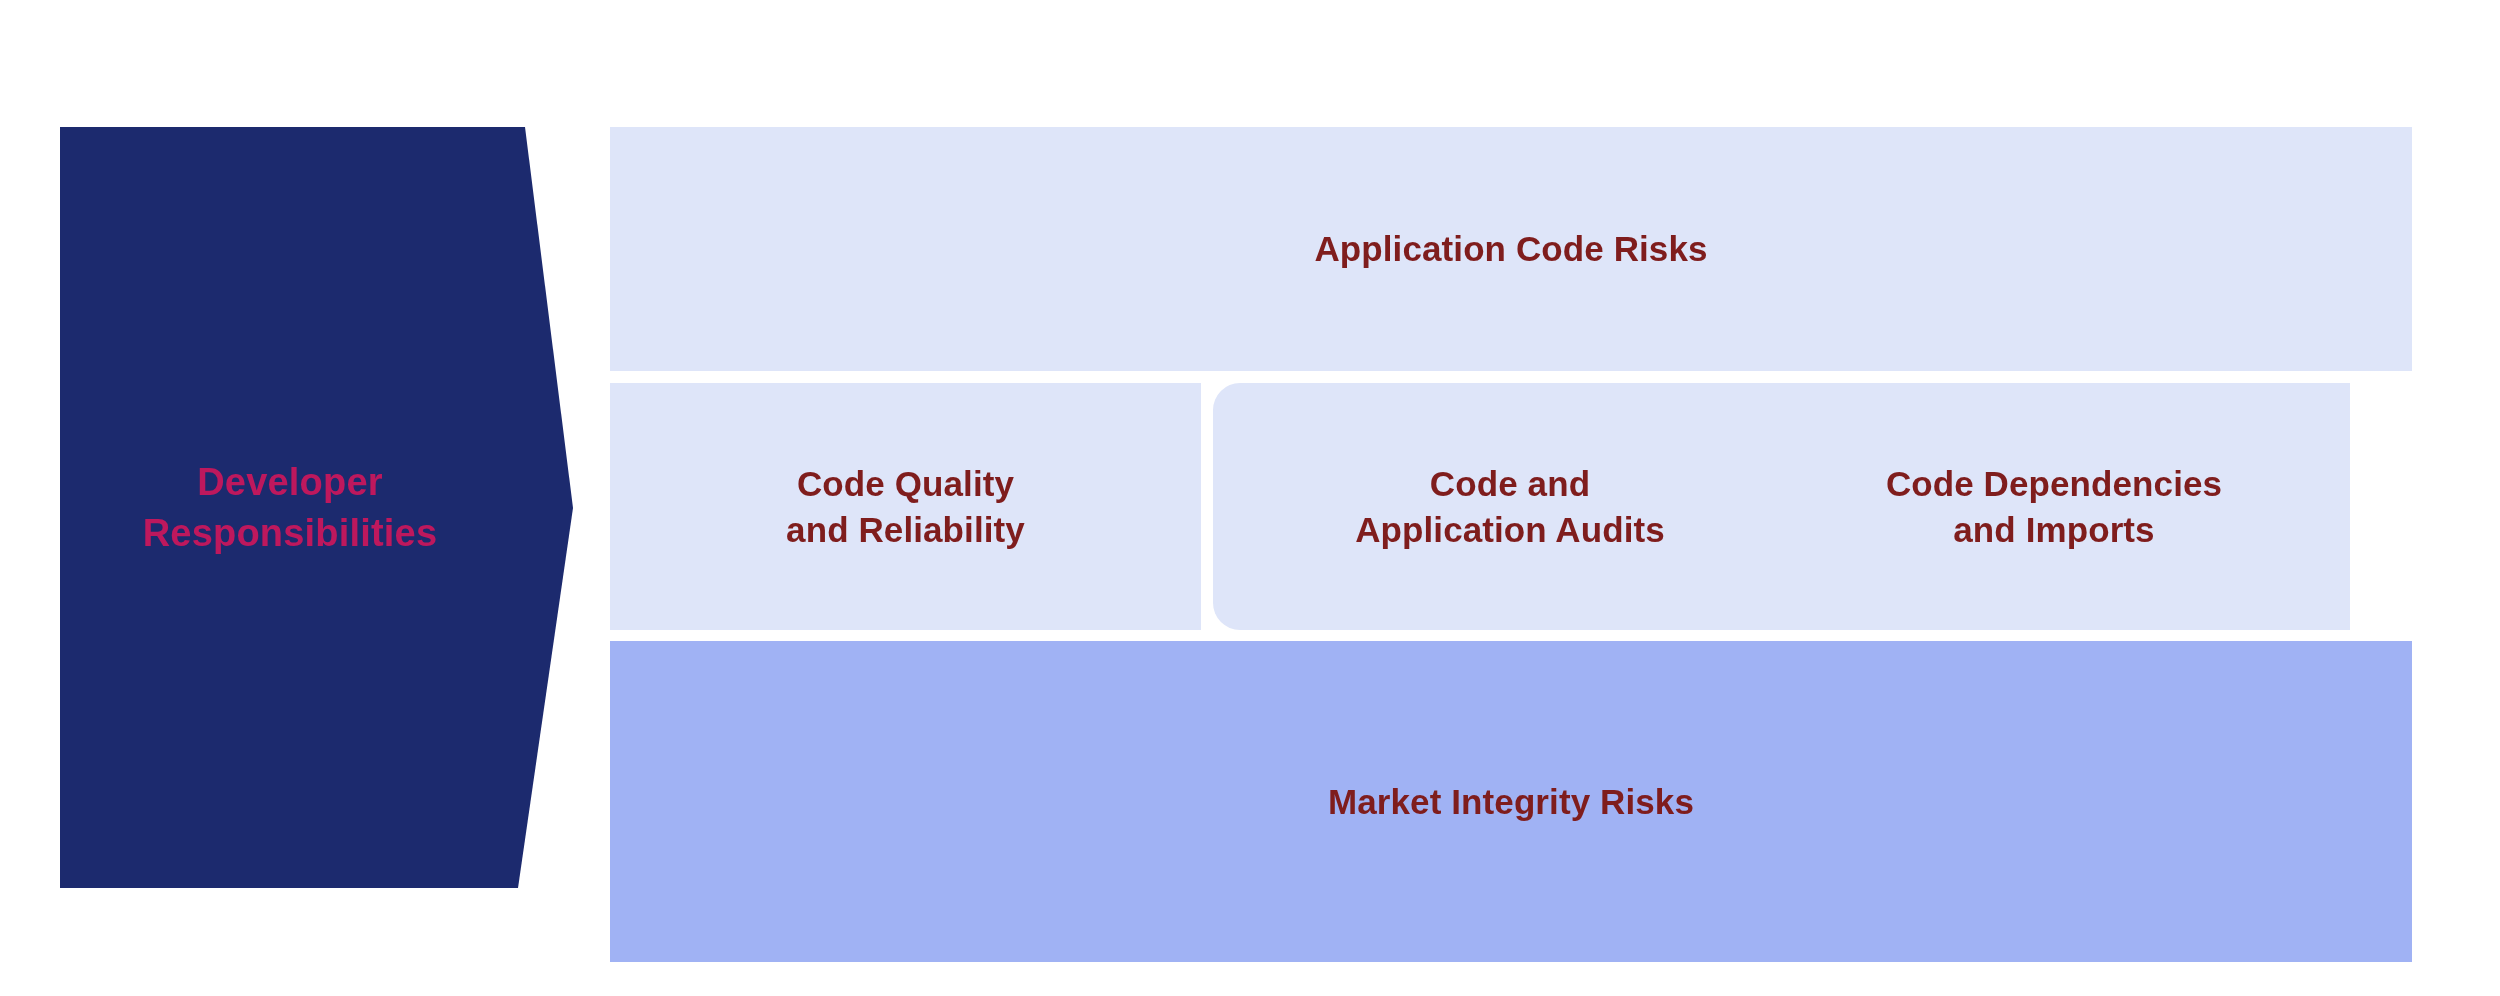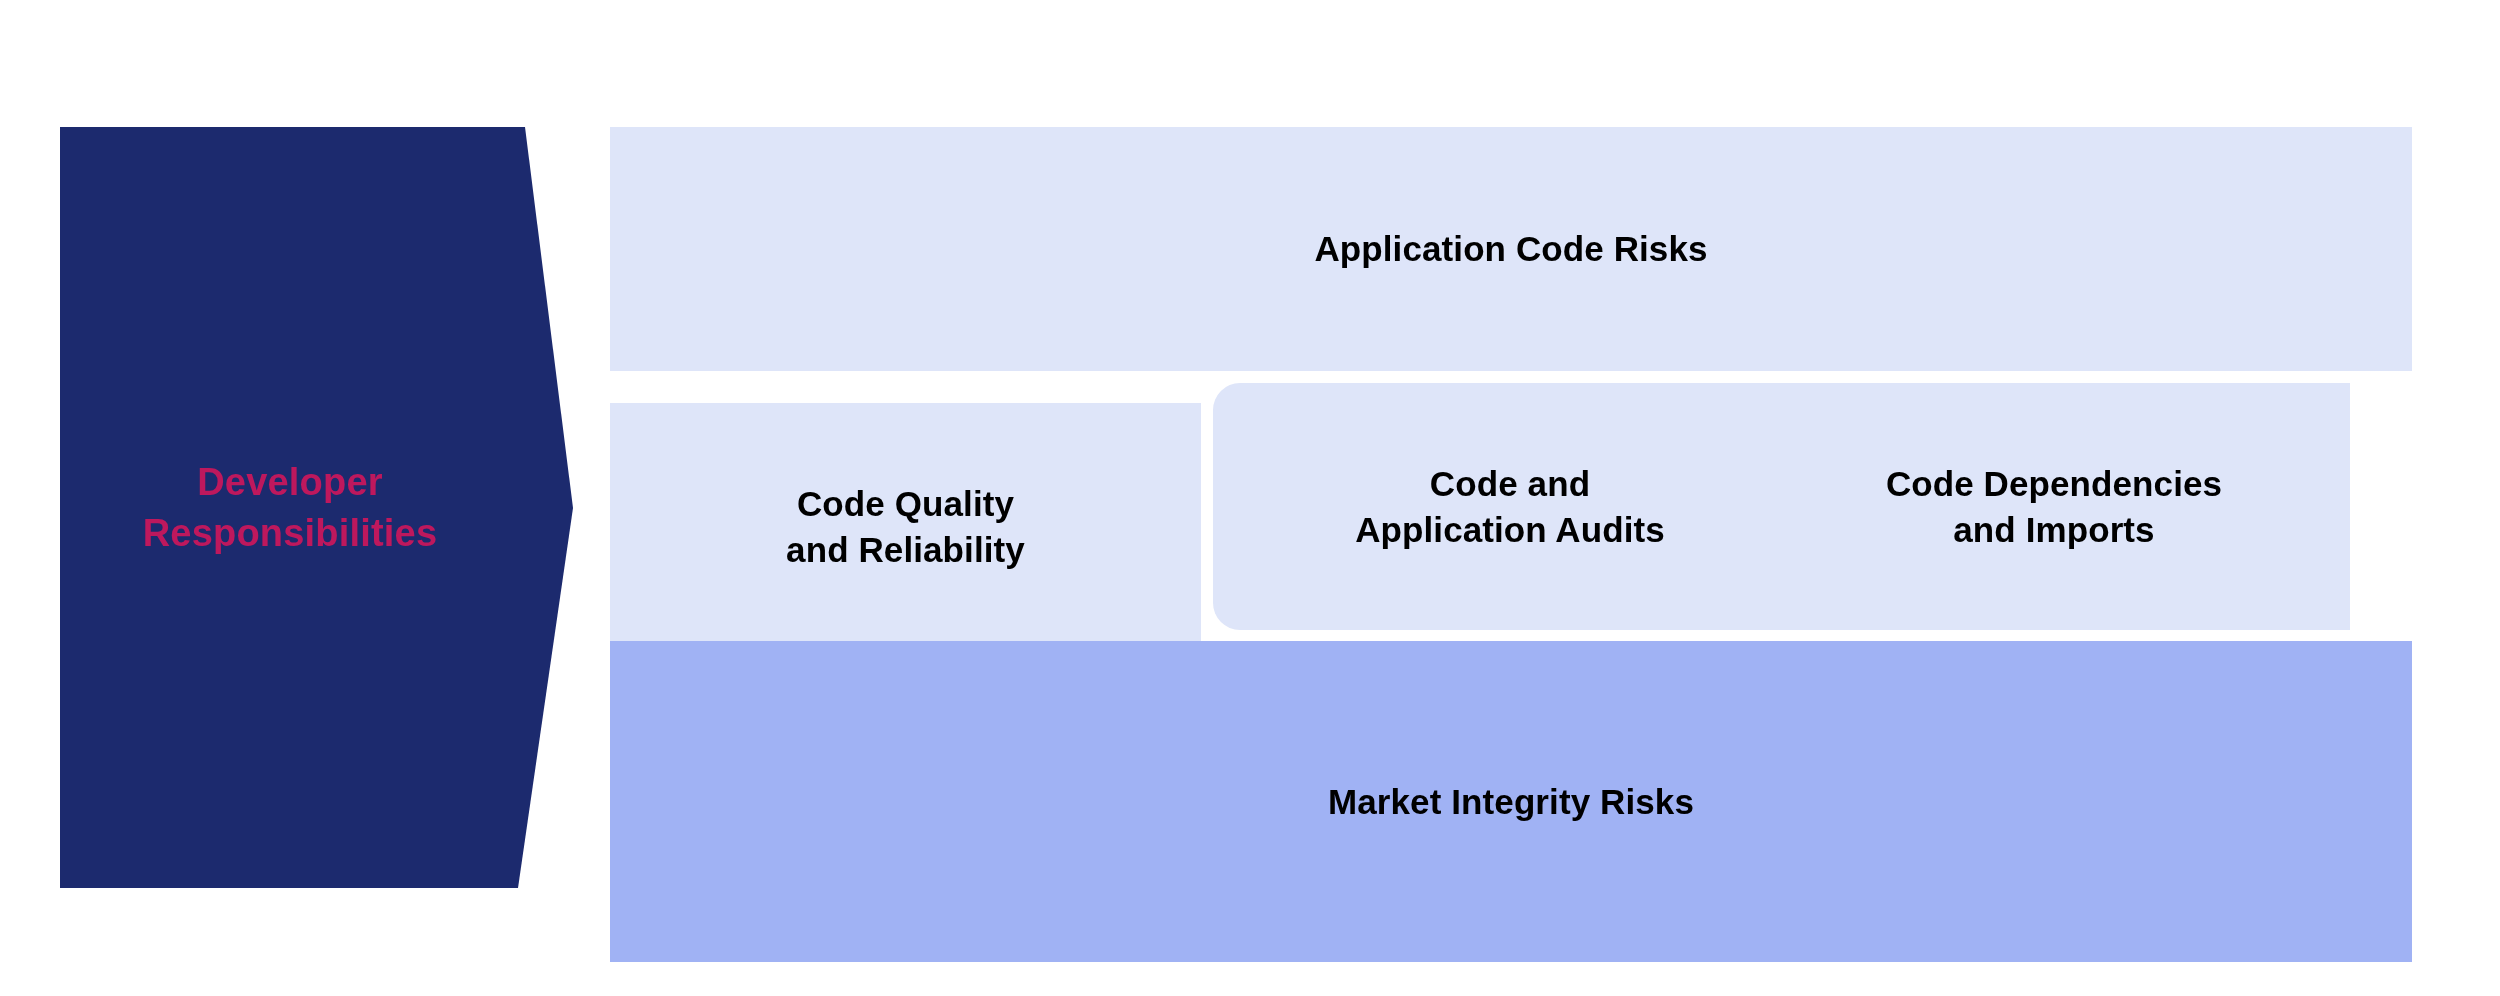--- a/index.html
+++ b/index.html
@@ -63,21 +63,21 @@
     height: 761px;
   }
 
   .risk-box {
     position: absolute;
     display: flex;
     align-items: center;
     justify-content: center;
     text-align: center;
     box-sizing: border-box;
-    color: #000000;
+    color: #7f1d1d;
     font-size: 35px;
     font-weight: bold;
     line-height: 1.30;
     letter-spacing: 0.1px;
     white-space: pre-line;
     padding: 0 18px;
   }
 
   
   .row-top {
@@ -88,21 +88,20 @@
     background: #dee5f9;
   }
 
   
   .row-mid-1 {
     left: 0;
     top: 256px;
     width: 591px;
     height: 247px;
     background: #dee5f9;
-    margin-top: 20px;
   }
   .row-mid-2 {
     left: 603px;
     top: 256px;
     width: 594px;
     height: 247px;
     background: #dee5f9;
     border-radius: 27px;
   }
   .row-mid-3 {

